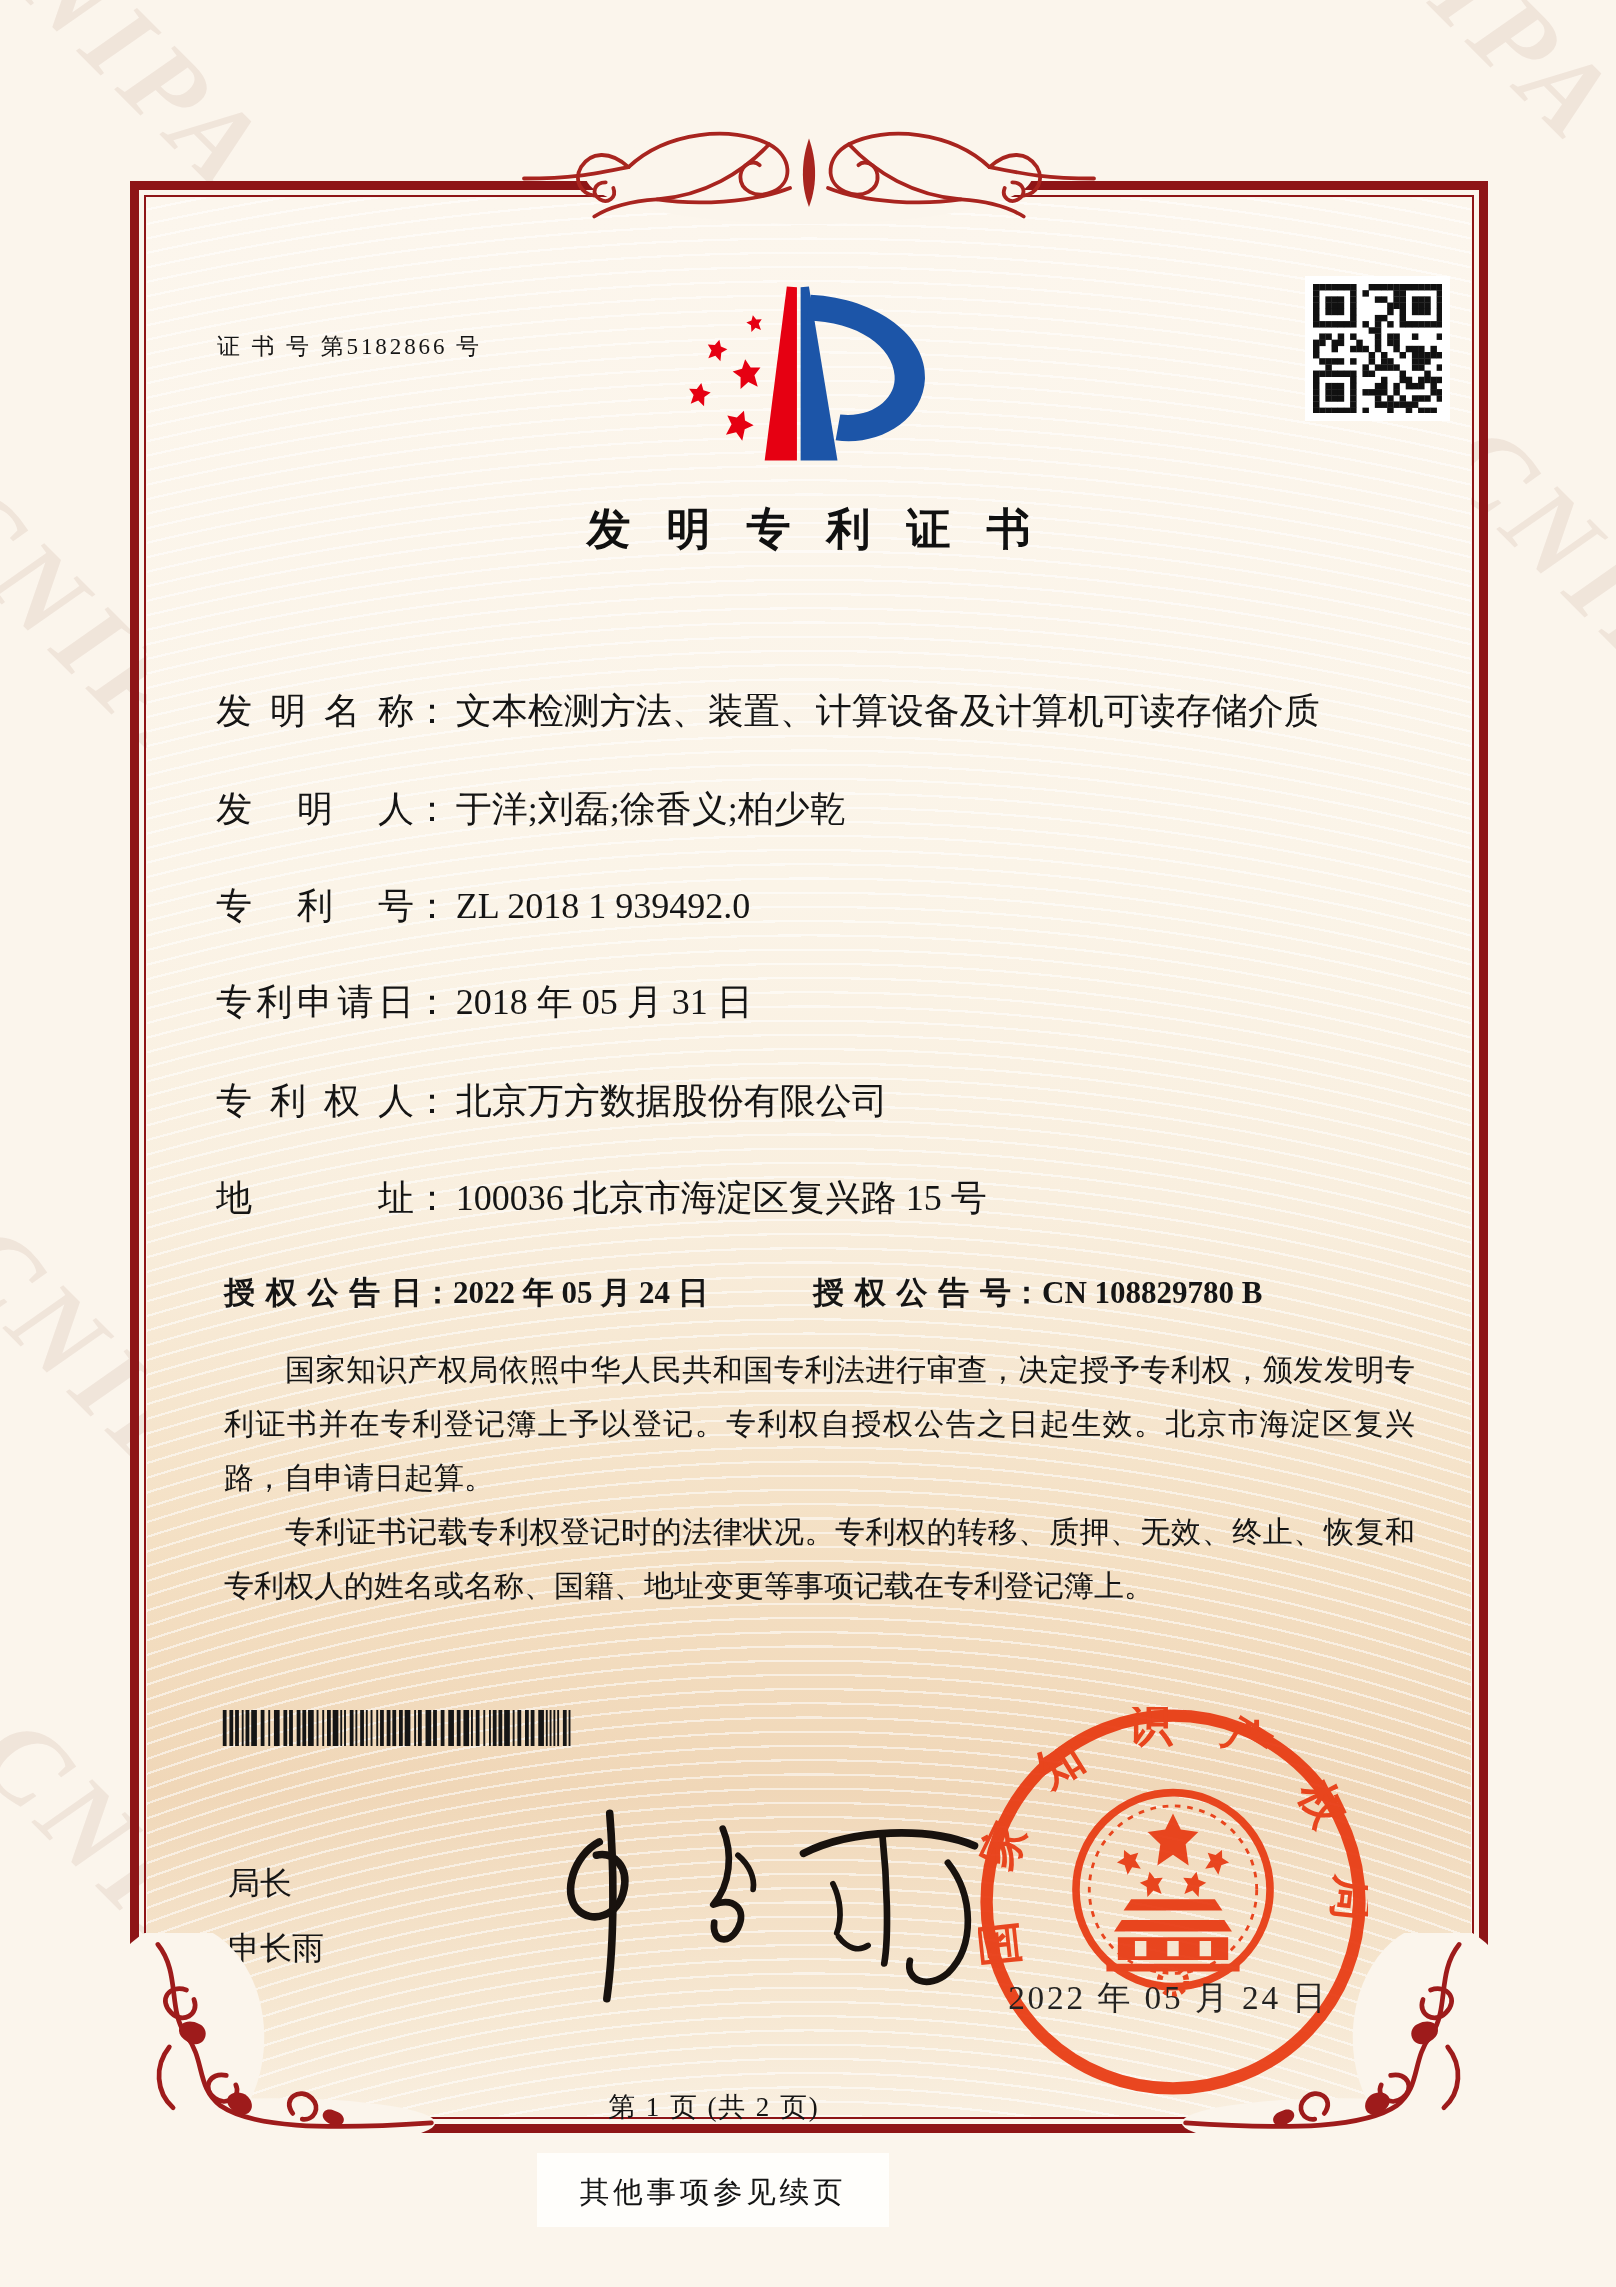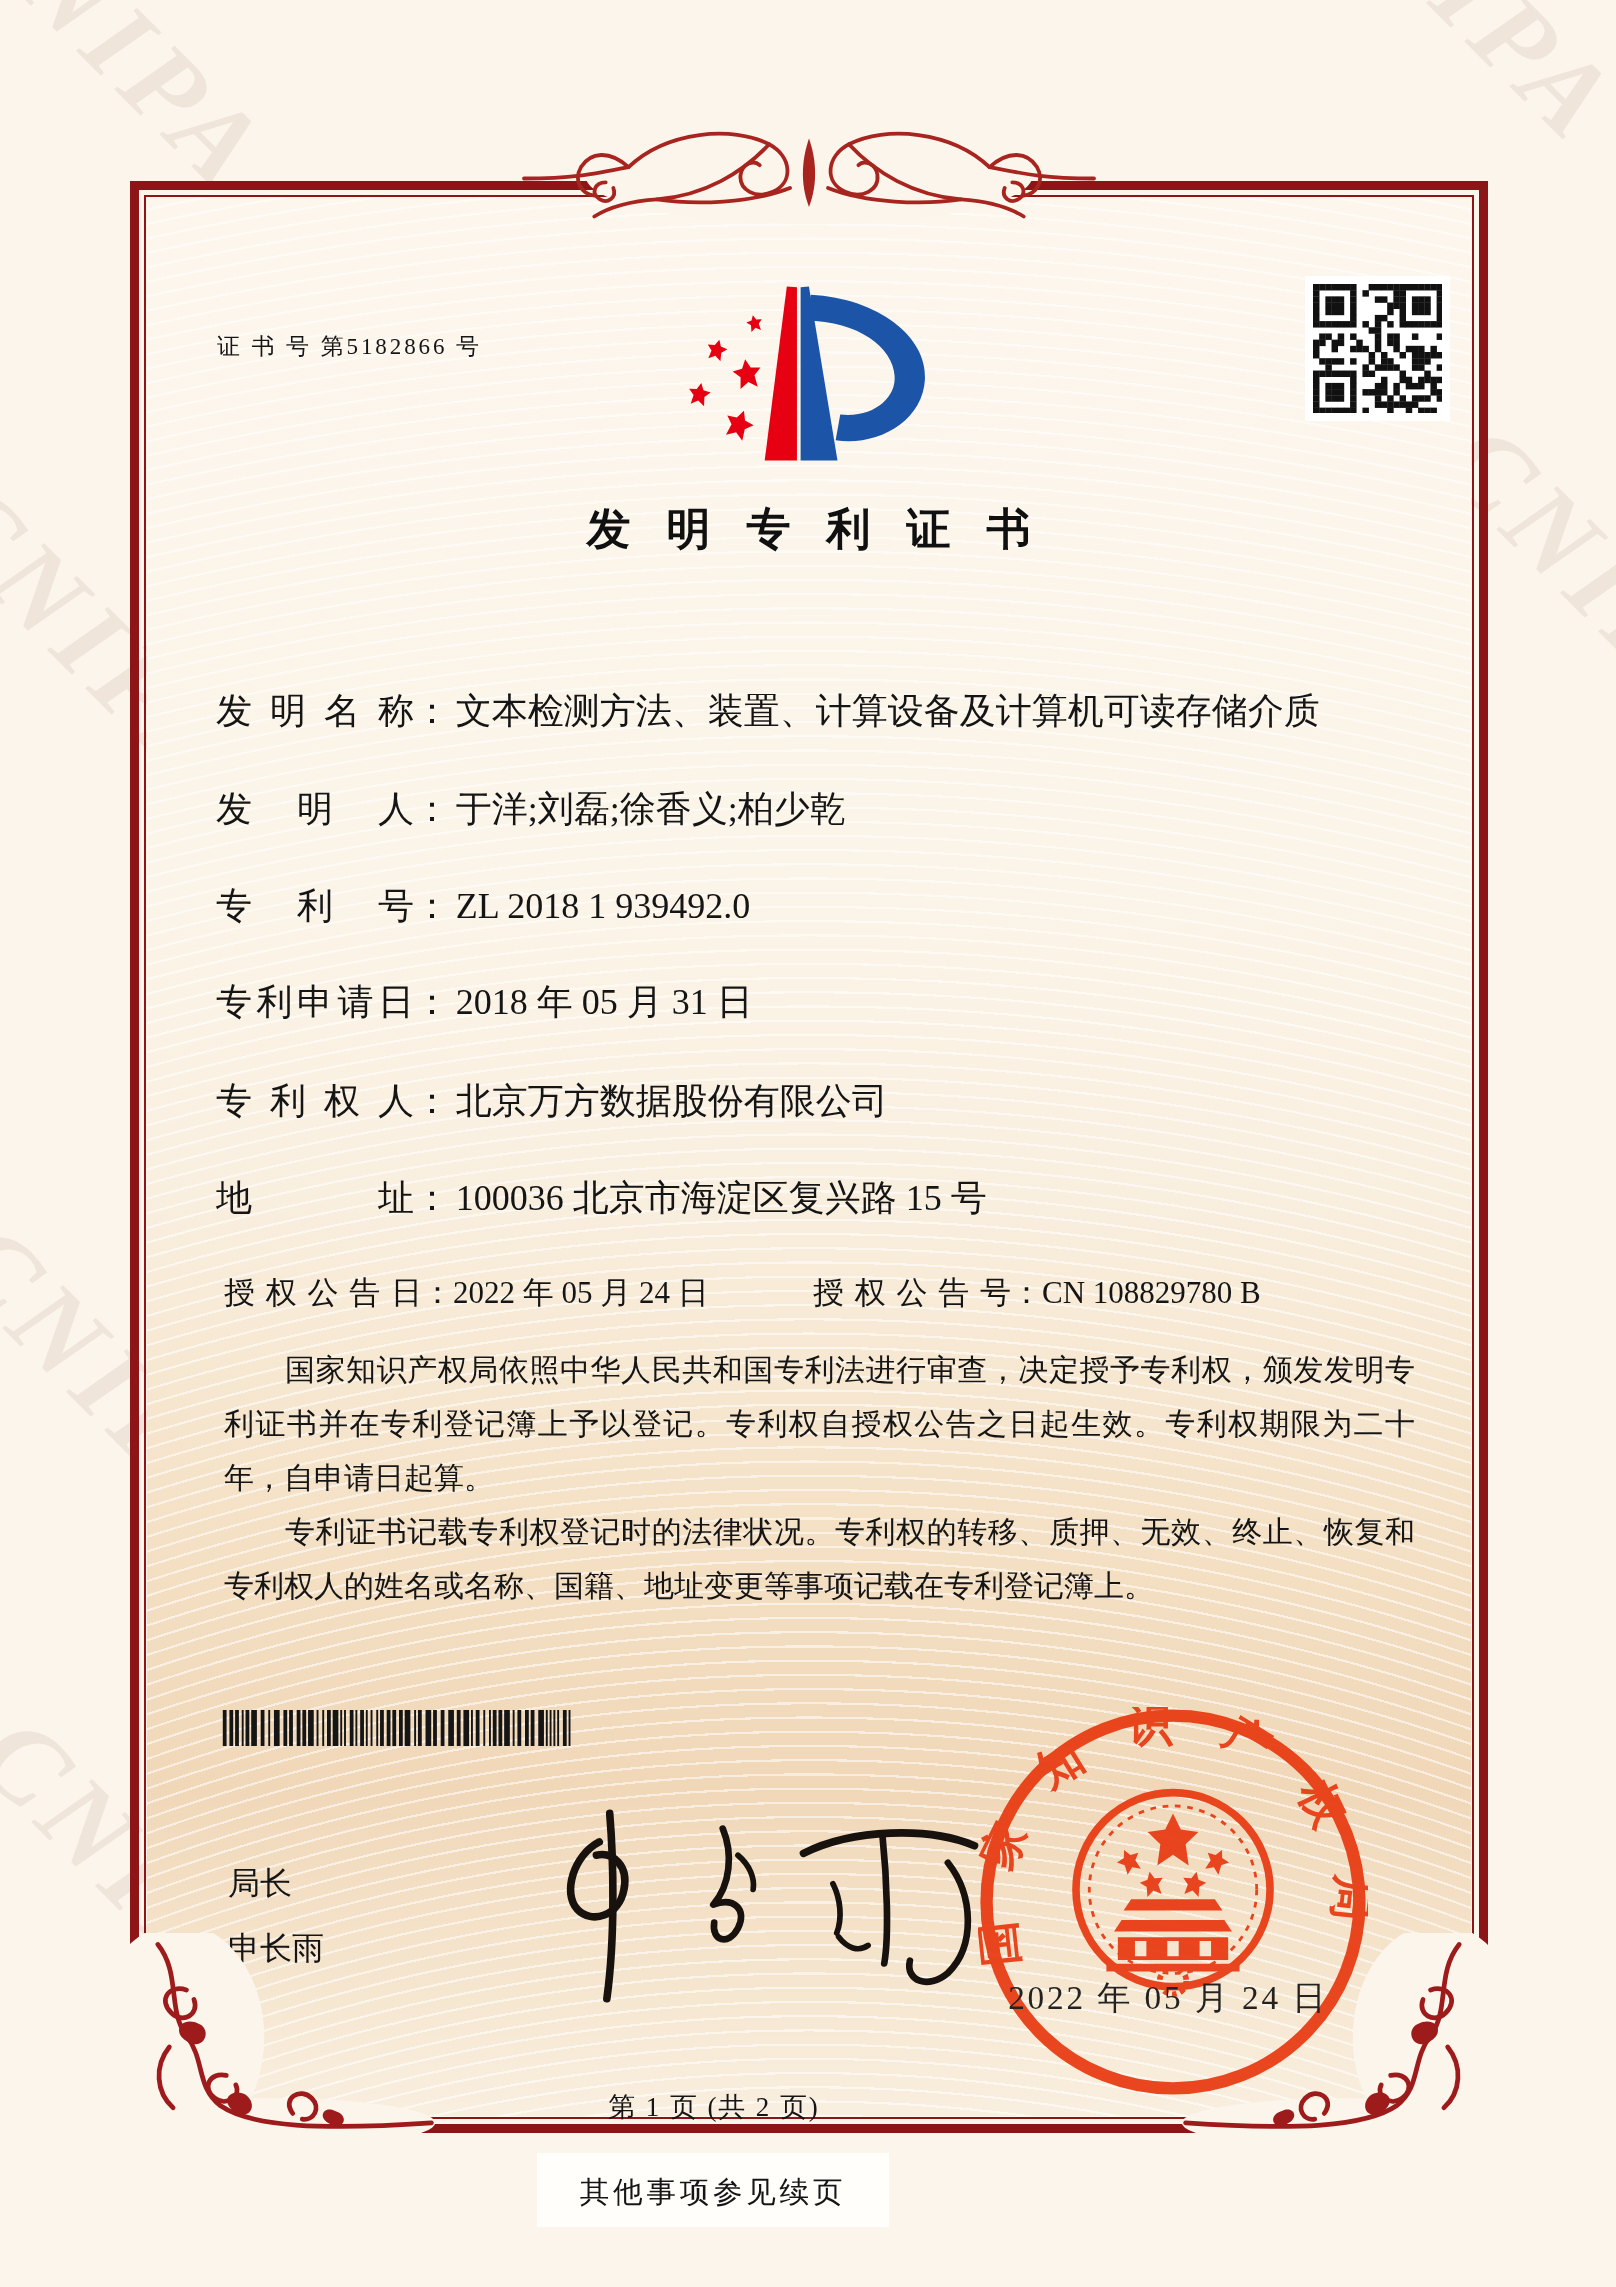--- a/index.html
+++ b/index.html
@@ -47,21 +47,21 @@
     font-size:44px; font-weight:bold; letter-spacing:36px; text-indent:36px;
     color:#101010;
   }
   
   .row{position:absolute; left:216px; font-size:36px; white-space:nowrap;}
   .row .lbl{
     display:inline-block; width:198px; text-align:justify; text-align-last:justify;
     vertical-align:bottom;
   }
   .row .colon{display:inline-block; margin-right:5.7px;}
-  .row2{position:absolute; font-size:31px; white-space:nowrap;}
+  .row2{position:absolute; font-size:31px; white-space:nowrap;font-weight:bold;}
   .row2 .lbl{display:inline-block; width:198px; text-align:justify; text-align-last:justify; vertical-align:bottom;}
   
   .body-text{
     position:absolute; left:224px; top:1343px; width:1191px;
     font-size:30px; line-height:54px; text-align:justify;
   }
   .body-text p{margin:0; text-indent:61px;}
   
   .barcode{position:absolute; left:222px; top:1710px; width:354px; height:36px;}
   .sig-title{position:absolute; left:228px; top:1862px; font-size:32px;
@@ -426,21 +426,21 @@
       <span class="lbl">地址</span><span class="colon">：</span><span class="val">100036 北京市海淀区复兴路 15 号</span>
     </div>
     <div class="row2" style="left:224px;top:1272px">
       <span class="lbl">授权公告日</span><span class="colon">：</span><span class="val">2022 年 05 月 24 日</span>
     </div>
     <div class="row2" style="left:813px;top:1272px">
       <span class="lbl">授权公告号</span><span class="colon">：</span><span class="val">CN 108829780 B</span>
     </div>
 
     <div class="body-text">
-      <p>国家知识产权局依照中华人民共和国专利法进行审查，决定授予专利权，颁发发明专利证书并在专利登记簿上予以登记。专利权自授权公告之日起生效。专利权期限为二十年，自申请日起算。</p>
+      <p>国家知识产权局依照中华人民共和国专利法进行审查，决定授予专利权，颁发发明专利证书并在专利登记簿上予以登记。专利权自授权公告之日起生效。北京市海淀区复兴路，自申请日起算。</p>
       <p>专利证书记载专利权登记时的法律状况。专利权的转移、质押、无效、终止、恢复和专利权人的姓名或名称、国籍、地址变更等事项记载在专利登记簿上。</p>
     </div>
 
     <svg class="barcode" id="barcode" viewBox="0 0 372 38">
         <rect x="0" y="0" width="4" height="38" fill="#151515"></rect>
         <rect x="7" y="0" width="4" height="38" fill="#151515"></rect>
         <rect x="13" y="0" width="4" height="38" fill="#151515"></rect>
         <rect x="20" y="0" width="2" height="38" fill="#151515"></rect>
         <rect x="24" y="0" width="4" height="38" fill="#151515"></rect>
         <rect x="30" y="0" width="6" height="38" fill="#151515"></rect>

